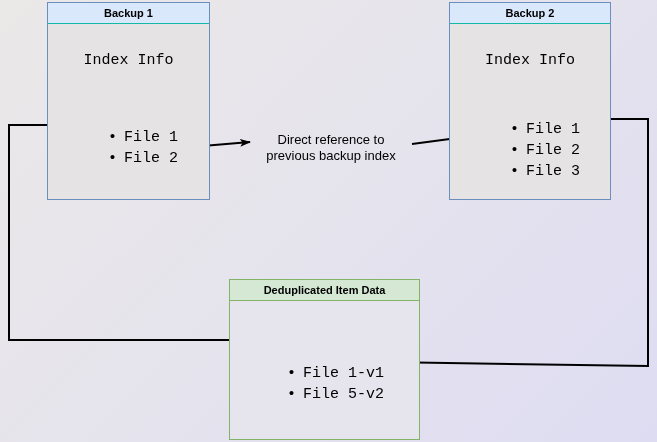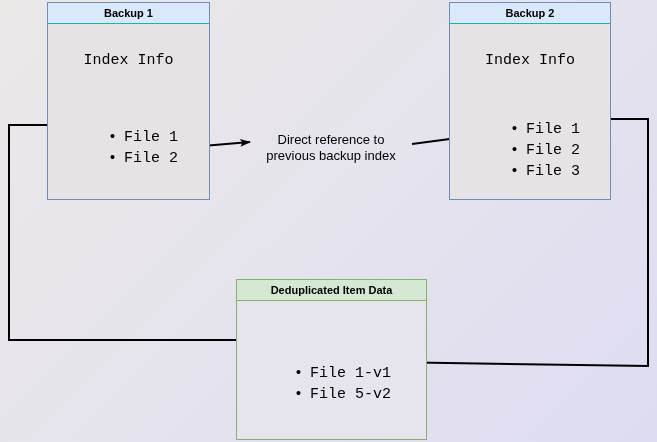--- a/index.html
+++ b/index.html
@@ -92,21 +92,21 @@
     position: absolute;
     left: 0;
     top: 0;
     font-size: 15px;
     line-height: 21px;
   }
 
   
   #backup-1 { left: 47px; top: 2px; width: 163px; height: 198px; }
   #backup-2 { left: 449px; top: 2px; width: 162px; height: 198px; }
-  #dedup-box { left: 236px; top: 279px; width: 191px; height: 161px; }
+  #dedup-box { left: 229px; top: 279px; width: 191px; height: 161px; }
 
   #backup-1 .bullets { left: 48px; top: 91px; }
   #backup-2 .bullets { left: 48px; top: 83px; }
   #dedup-box .bullets { left: 45px; top: 50px; }
 
   
   .edge-label {
     position: absolute;
     left: 252px;
     top: 119px;

